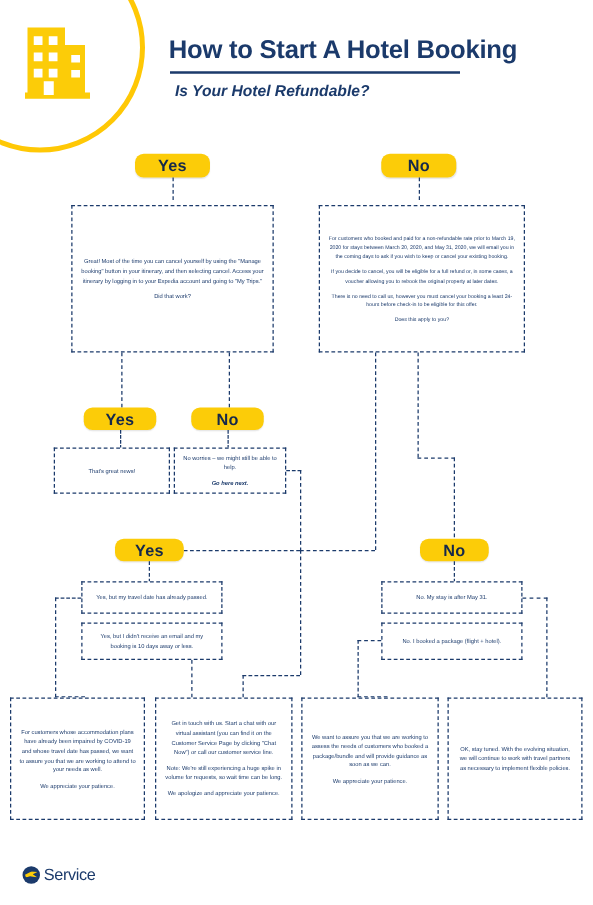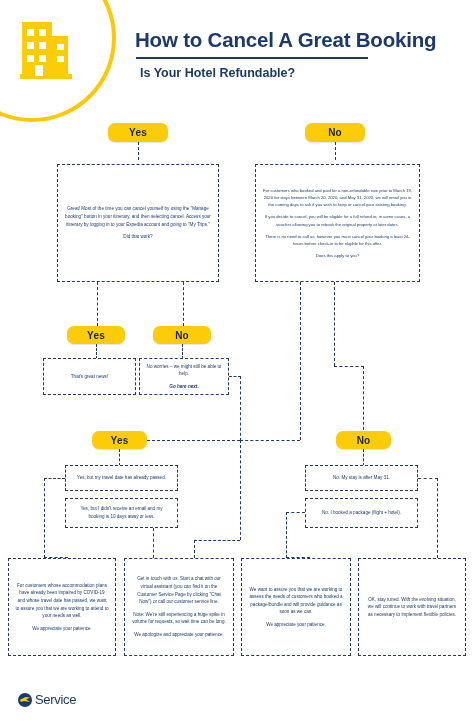--- a/index.html
+++ b/index.html
@@ -25,29 +25,29 @@
   .title{
     position:absolute;left:135px;top:28px;
     font-size:20.5px;font-weight:bold;color:#1B3A6B;letter-spacing:-.2px;
     white-space:nowrap;
   }
   .title-rule{
     position:absolute;left:136px;top:57px;width:232px;height:2px;background:#1B3A6B;
   }
   .subtitle{
     position:absolute;left:140px;top:66px;
-    font-size:12.5px;font-weight:bold;color:#1B3A6B;
+    font-size:12.5px;font-style:italic;font-weight:bold;color:#1B3A6B;
     white-space:nowrap;
   }
 
   
   .pill{
     position:absolute;background:#FCCC08;border-radius:7px;
     display:flex;align-items:center;justify-content:center;
-    font-size:10px;font-weight:bold;color:#15284B;letter-spacing:.2px;
+    font-size:13px;font-weight:bold;color:#15284B;letter-spacing:.2px;
     box-shadow:0 1px 1px rgba(0,0,0,.10);
   }
 
   
   .dbox{
     position:absolute;
     border:1.6px dashed #1B3A6B;
     background:#fff;
     display:flex;align-items:center;justify-content:center;
     box-sizing:border-box;
@@ -89,21 +89,21 @@
     <rect x="21" y="9" width="7" height="7" fill="#fff"></rect>
     <rect x="9" y="22" width="7" height="7" fill="#fff"></rect>
     <rect x="21" y="22" width="7" height="7" fill="#fff"></rect>
     <rect x="39" y="24" width="7" height="6" fill="#fff"></rect>
     <rect x="9" y="35" width="7" height="7" fill="#fff"></rect>
     <rect x="21" y="35" width="7" height="7" fill="#fff"></rect>
     <rect x="39" y="36" width="7" height="6" fill="#fff"></rect>
     <rect x="17" y="45" width="8" height="11" fill="#fff"></rect>
   </svg>
 
-  <div class="title">How to Cancel A Great Booking</div>
+  <div class="title">How to Start A Hotel Booking</div>
   <div class="title-rule"></div>
   <div class="subtitle">Is Your Hotel Refundable?</div>
 
   <div class="pill" style="left:108px;top:123px;width:60px;height:19px;">Yes</div>
   <div class="pill" style="left:305px;top:123px;width:60px;height:19px;">No</div>
 
   <div class="vl" style="left:138px;top:142px;height:18px;"></div>
   <div class="vl" style="left:335px;top:142px;height:18px;"></div>
 
   <div class="dbox" style="left:57px;top:164px;width:162px;height:118px;">

